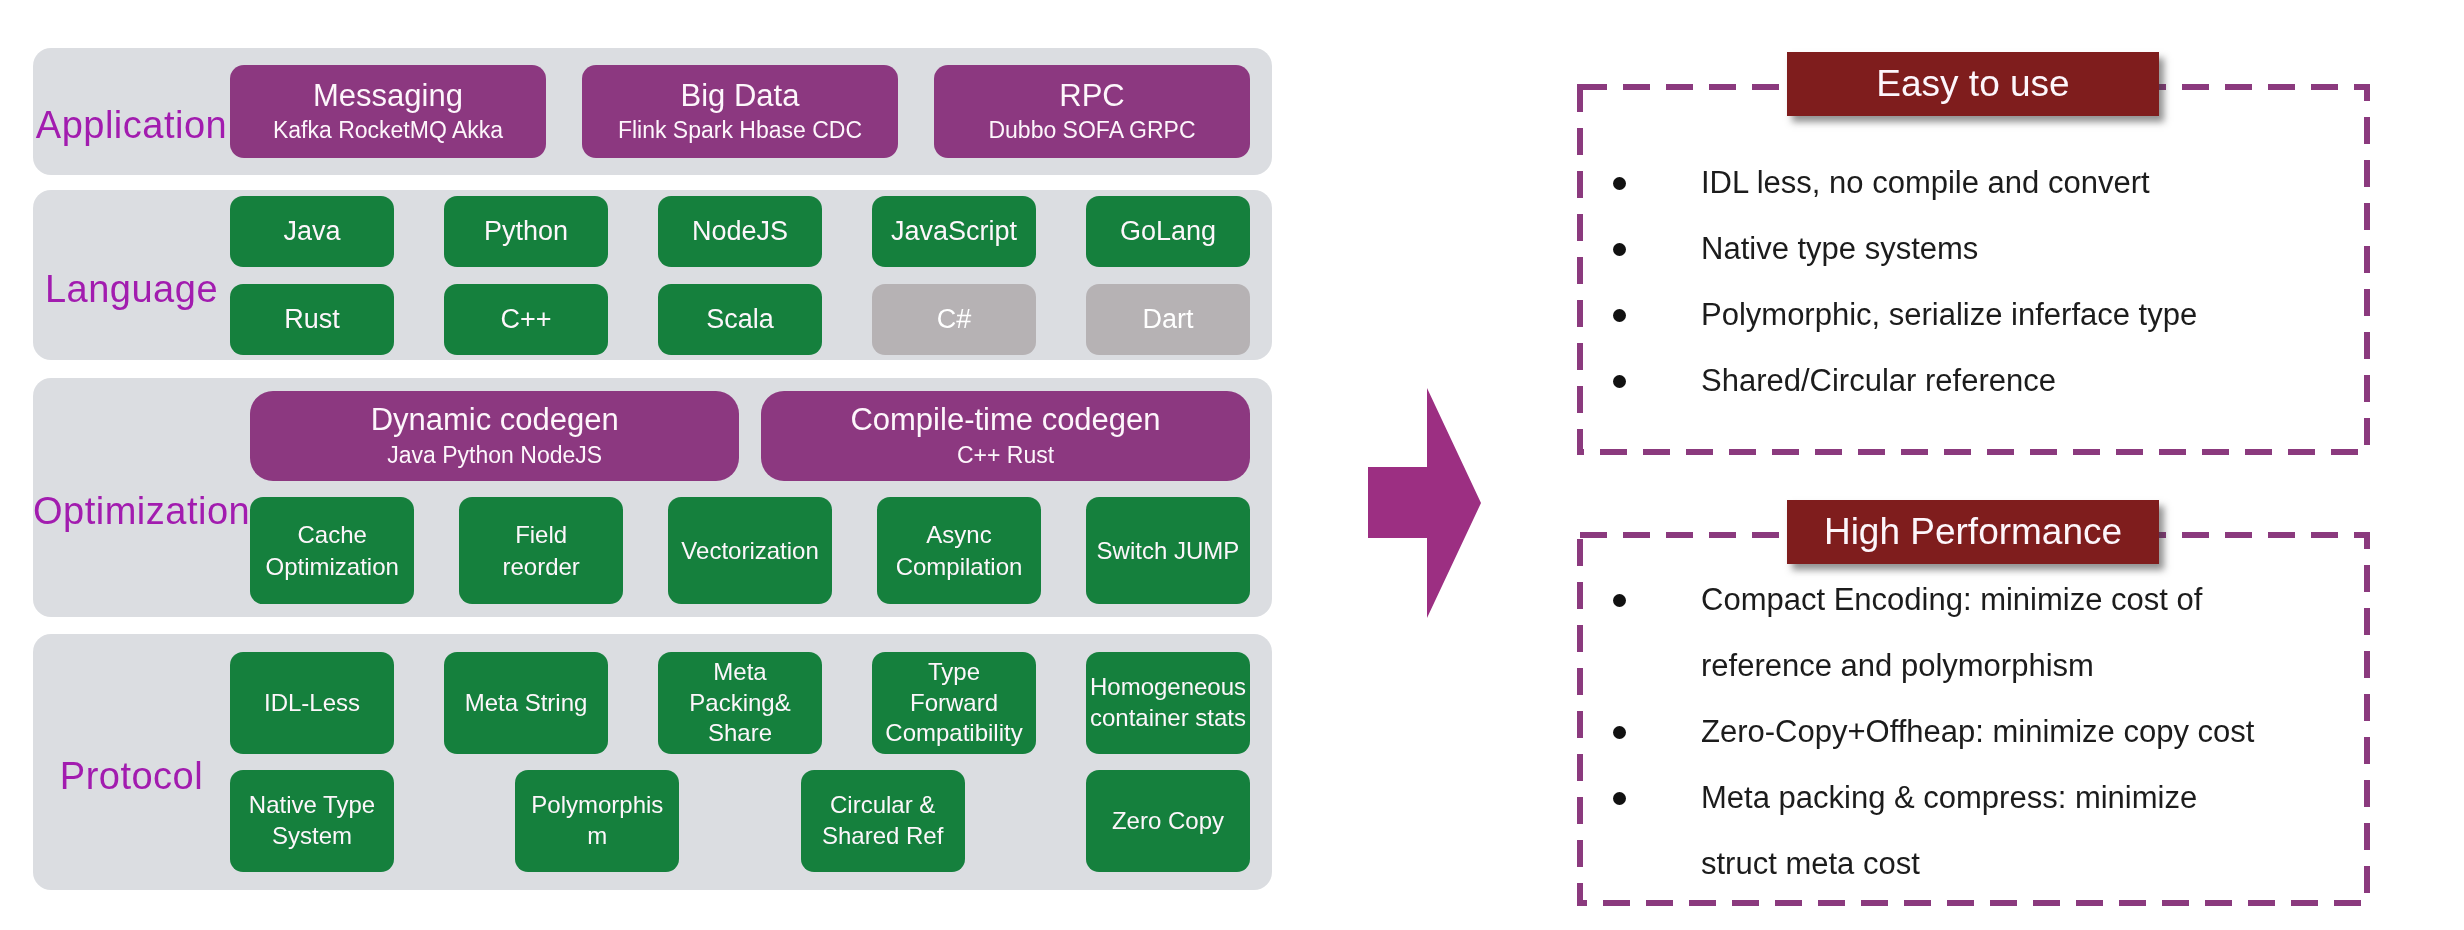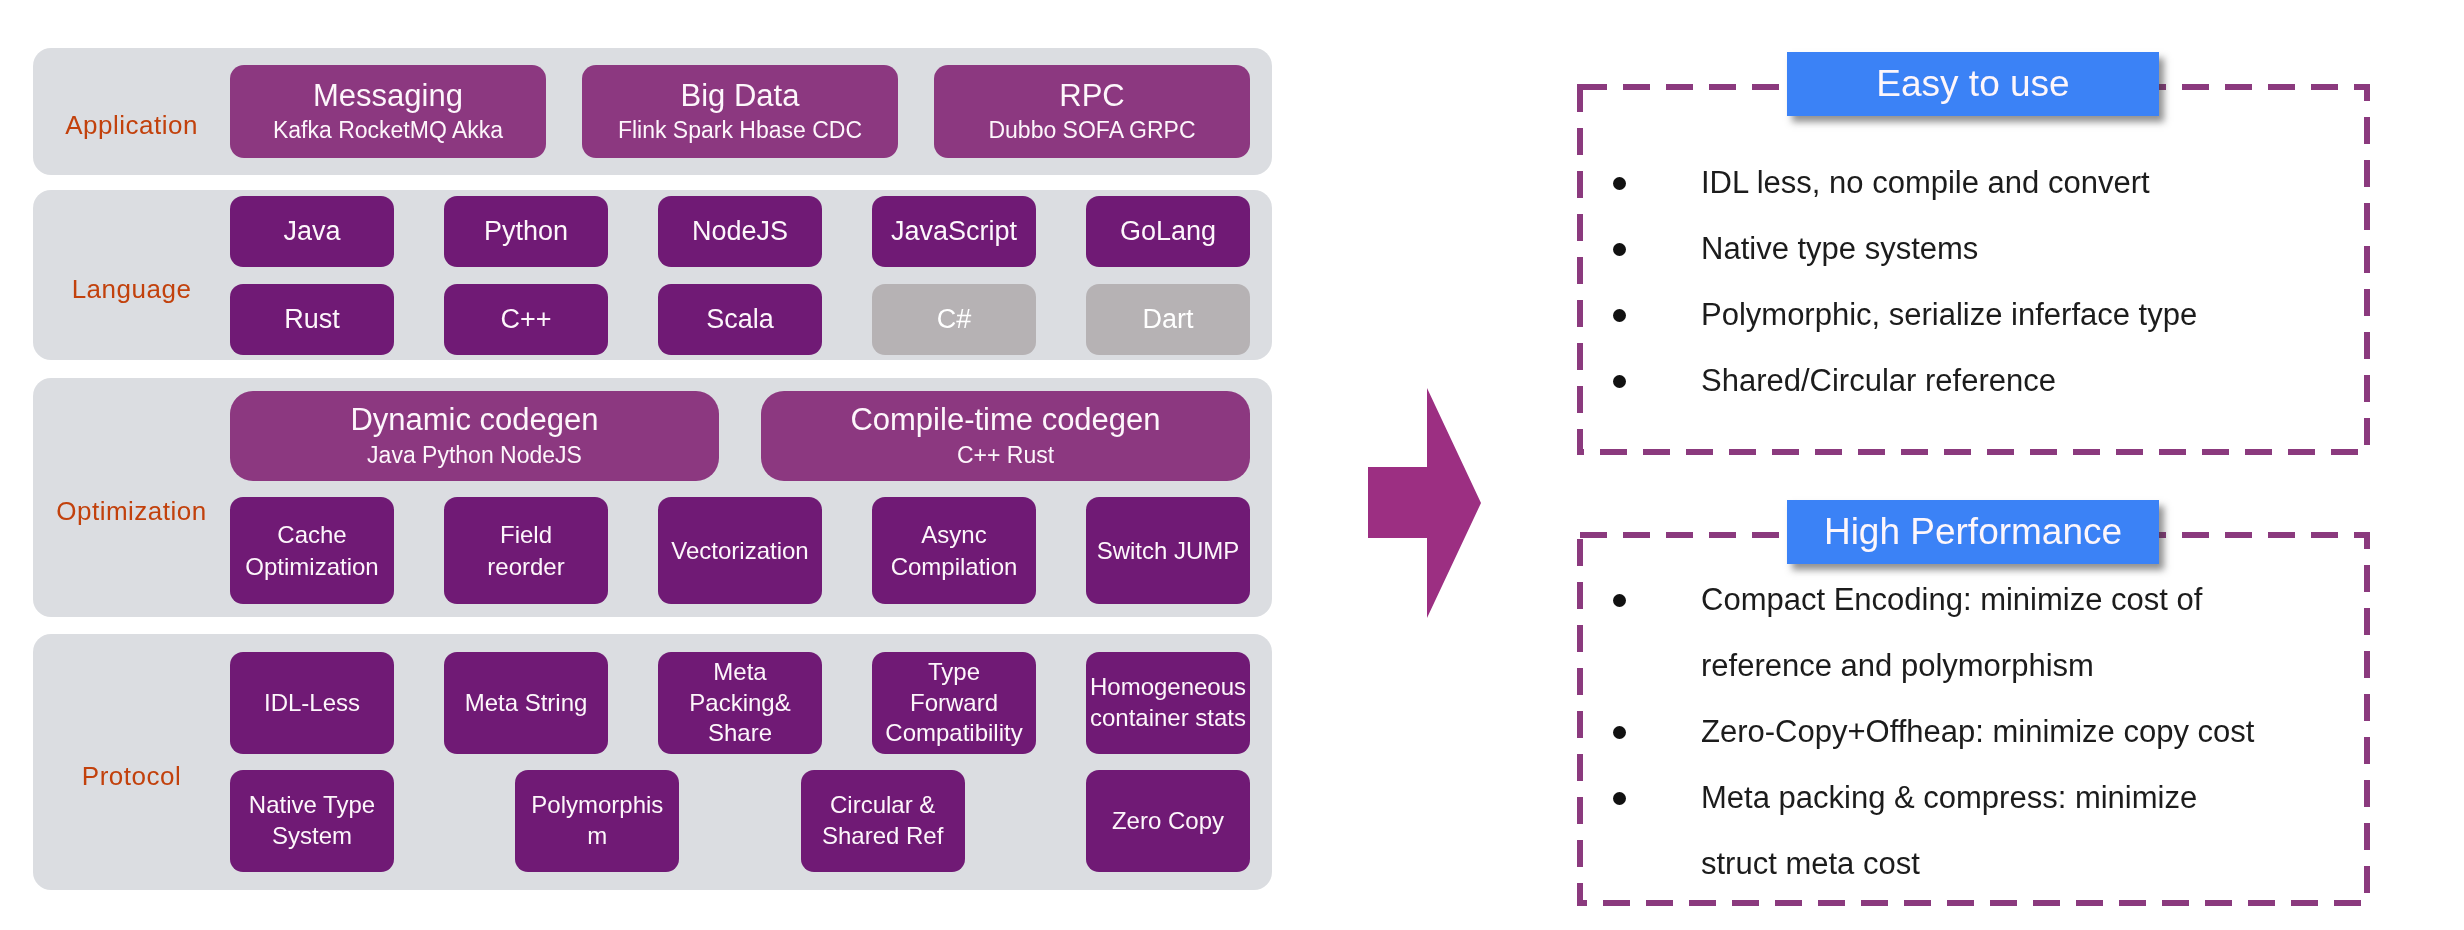--- a/index.html
+++ b/index.html
@@ -7,53 +7,53 @@
   .canvas { position:relative; width:2464px; height:930px; background:#ffffff; overflow:hidden; }
 
   
   .layer-row { position:absolute; left:33px; width:1239px; background:#DBDDE1; border-radius:18px; display:flex; }
   #row-application { top:48px;  height:127px; }
   #row-language    { top:190px; height:170px; }
   #row-optimization{ top:378px; height:239px; }
   #row-protocol    { top:634px; height:256px; }
 
   .row-label { flex:0 0 197px; display:flex; align-items:center; justify-content:center;
-               font-size:26px; color:#c2410c; letter-spacing:0.5px;margin-top:28px; }
+               font-size:38px; color:#a21caf; letter-spacing:0.5px;margin-top:28px; }
   .row-content { flex:1; padding-right:22px; display:flex; flex-direction:column; justify-content:center; }
   .hrow { display:flex; justify-content:space-between; }
 
   .bigbox { background:#8C3880; color:#fdf6fb; border-radius:14px;
             display:flex; flex-direction:column; align-items:center; justify-content:center; text-align:center; }
   .bigbox .t { font-size:31px; line-height:1.25; }
   .bigbox .s { font-size:23px; line-height:1.35; }
   .app-box { width:316px; height:93px; }
   .opt-box { width:489px; height:90px;border-radius:23px; }
 
-  .chip { background:#701a75; color:#fdf6fb; border-radius:13px;
+  .chip { background:#15803d; color:#fdf6fb; border-radius:13px;
           display:flex; align-items:center; justify-content:center; text-align:center;
           white-space:pre-line; padding:0 6px; box-sizing:border-box; }
   .chip.disabled { background:#B6B2B4; color:#ffffff; }
   .lang-chip  { width:164px; height:71px;  font-size:27px; }
   .opt-chip   { width:164px; height:107px; font-size:24px; line-height:1.3; }
   .proto-chip { width:164px; height:102px; font-size:24px; line-height:1.28; }
 
   #row-language .row-content    { gap:17px; }
   #row-optimization .row-content{ gap:16px; }
   #row-protocol .row-content    { gap:16px; }
 
   
   .flow-arrow { position:absolute; left:1360px; top:380px; }
 
   
   .panel { position:absolute; left:1577px; width:793px; }
   #panel-easy { top:84px;  height:371px; }
   #panel-performance { top:532px; height:374px; }
   .panel-border { position:absolute; left:0; top:0; }
   .panel-header { position:absolute; top:-32px; left:210px; width:372px; height:64px;
-                  background:#3b82f6; color:#fdf6fb; font-size:37px;
+                  background:#7f1d1d; color:#fdf6fb; font-size:37px;
                   display:flex; align-items:center; justify-content:center;
                   box-shadow:5px 6px 7px rgba(55,55,55,0.55); }
   .bullets { position:absolute; left:0; top:0; right:8px; margin:0; padding:0; list-style:none; }
   #panel-easy .bullets { padding-top:66px; }
   #panel-performance .bullets { padding-top:35px; }
   .bullet { display:flex; font-size:31px; line-height:66px; color:#1c1c1c; }
   .bullet .dot { flex:0 0 13px; width:13px; height:13px; background:#111111; border-radius:50%;
                  margin:27px 43px 0 36px; }
   .bullet-text { white-space:pre-line;margin-left:32px; }
 </style>

